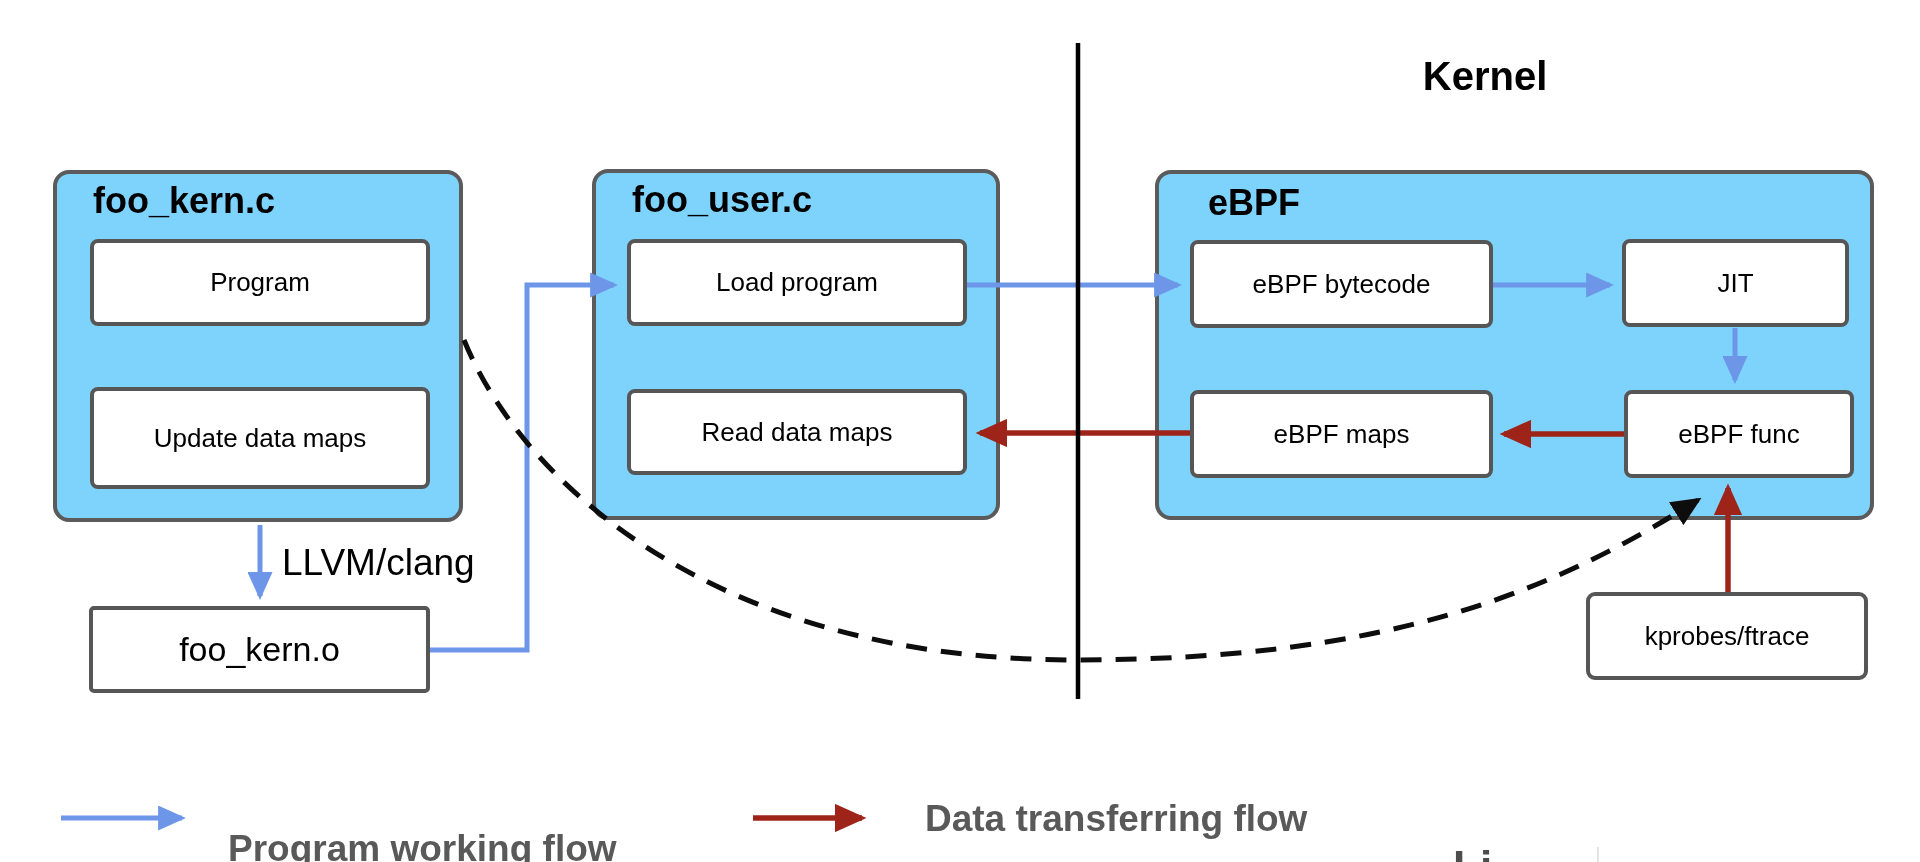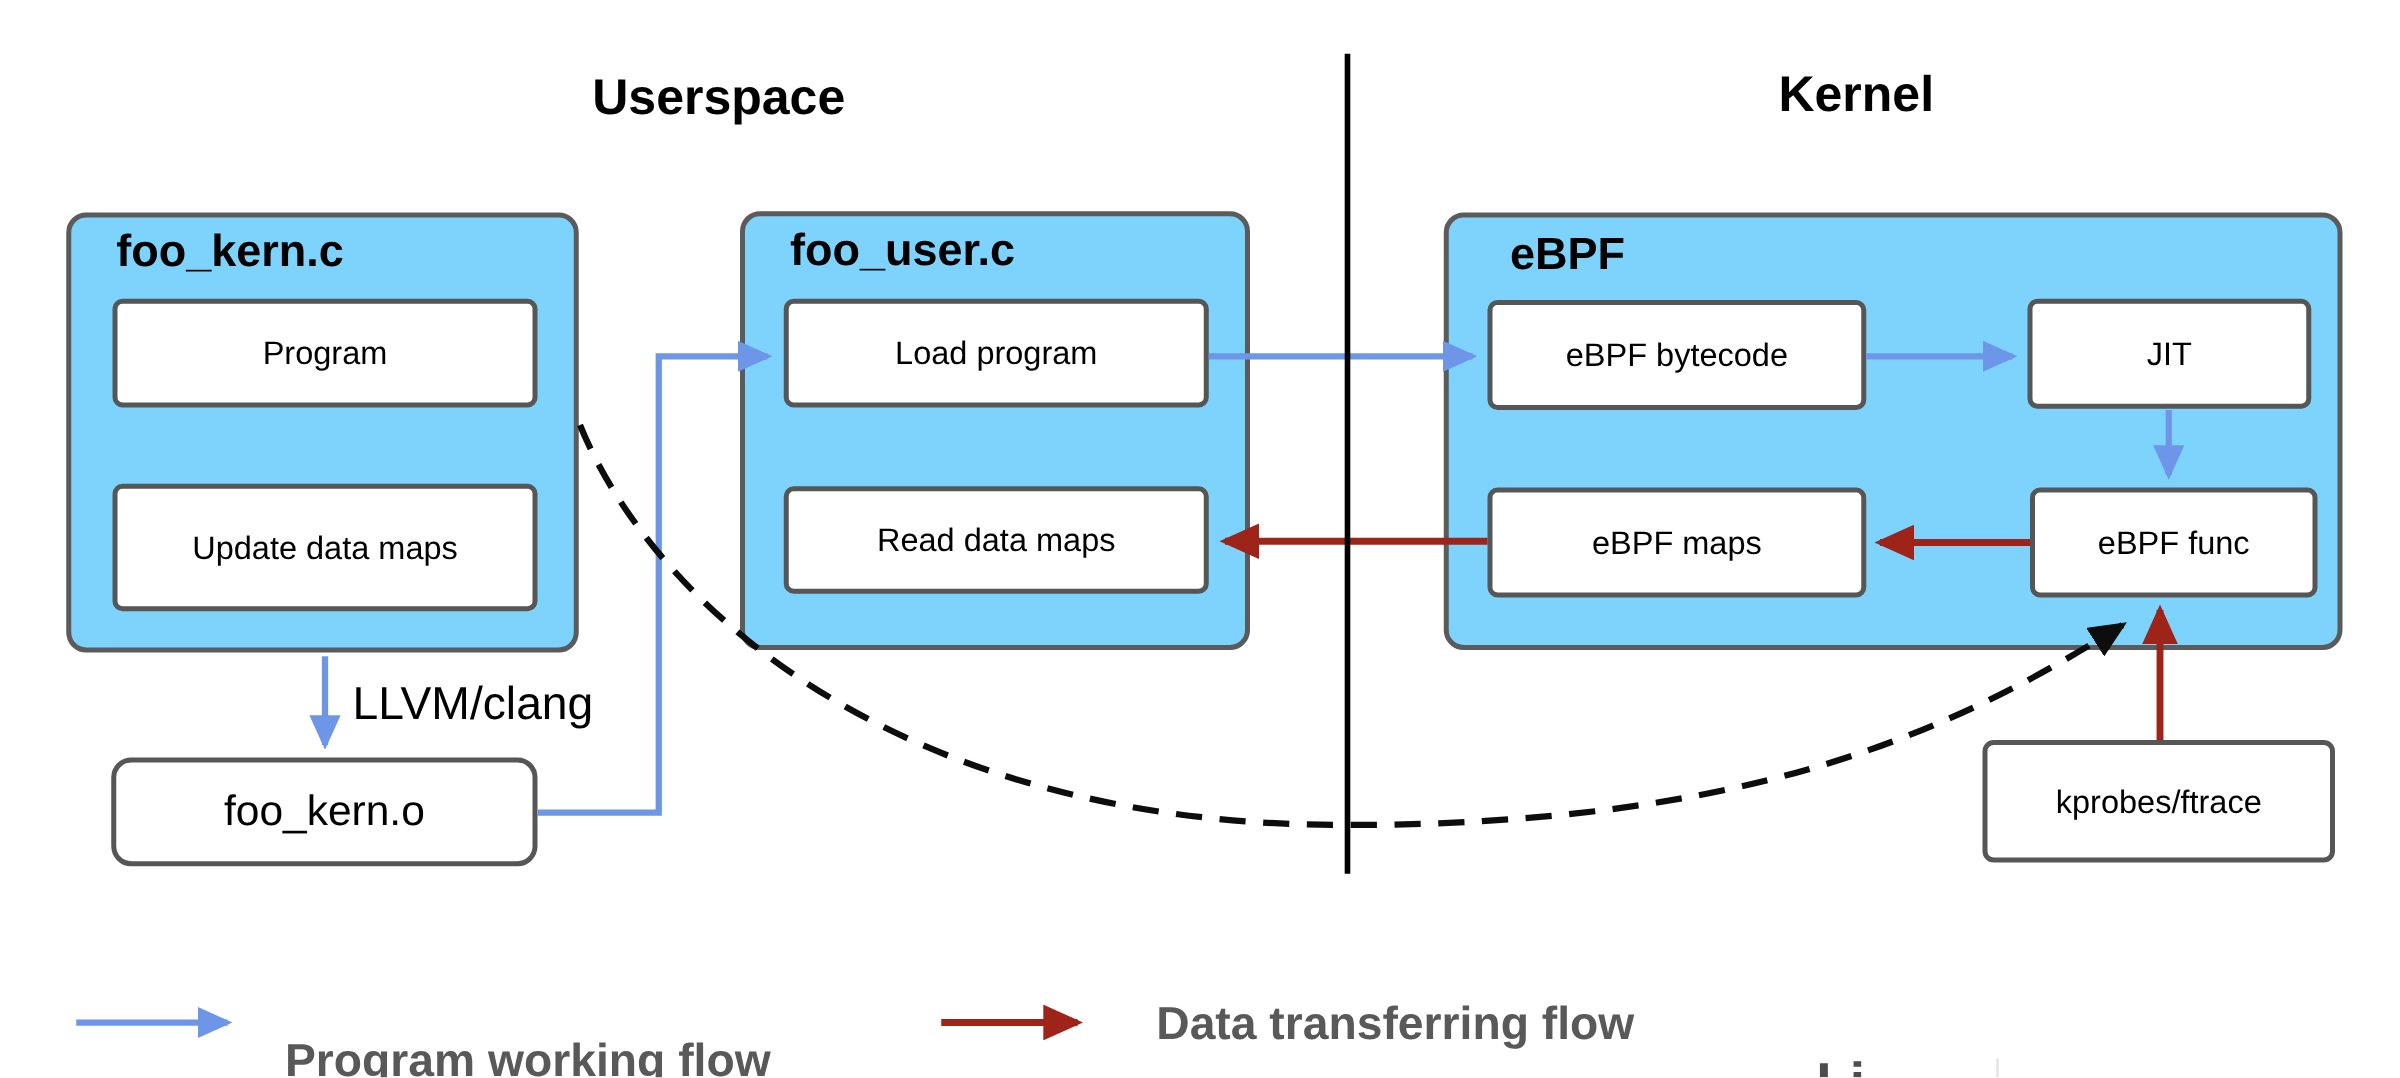--- a/index.html
+++ b/index.html
@@ -82,21 +82,20 @@
     width: 2px;
     height: 15px;
     background: #e4e4e4;
   }
 </style>
 </head>
 <body>
 
 <div id="canvas">
 
-  <div class="abs section-title" style="left:430px; top:56px; width:290px;">Userspace</div>
   <div class="abs section-title" style="left:1385px; top:54px; width:200px;">Kernel</div>
 
   <div class="group-box" style="left:53px; top:170px; width:410px; height:352px;">
     <div class="group-title" style="left:36px; top:6px;">foo_kern.c</div>
     <div class="node-box" style="left:33px; top:65px; width:340px; height:87px;">
       <span>Program</span>
     </div>
     <div class="node-box" style="left:33px; top:213px; width:340px; height:102px;">
       <span>Update data maps</span>
     </div>
@@ -121,24 +120,24 @@
       <span>JIT</span>
     </div>
     <div class="node-box" style="left:31px; top:216px; width:303px; height:88px;">
       <span>eBPF maps</span>
     </div>
     <div class="node-box" style="left:465px; top:216px; width:230px; height:88px;">
       <span>eBPF func</span>
     </div>
   </div>
 
-  <div class="node-box" style="left:89px; top:606px; width:341px; height:87px; border-radius:16px; font-size:34px;">
+  <div class="node-box" style="left:89px; top:606px; width:341px; height:87px; border-radius:5px; font-size:34px;">
     <span>foo_kern.o</span>
   </div>
-  <div class="node-box" style="left:1586px; top:592px; width:282px; height:98px; border-radius:9px;">
+  <div class="node-box" style="left:1586px; top:592px; width:282px; height:88px; border-radius:9px;">
     <span>kprobes/ftrace</span>
   </div>
 
   <div class="free-label" style="left:282px; top:542px;">LLVM/clang</div>
 
   <svg id="arrow-layer" width="1920" height="862" viewBox="0 0 1920 862">
     <defs>
       <marker id="head-blue" viewBox="0 0 10 9" refX="8.6" refY="4.5" markerWidth="5.6" markerHeight="5" orient="auto-start-reverse">
         <path d="M0,0 L10,4.5 L0,9 z" fill="#6d96e8"></path>
       </marker>

